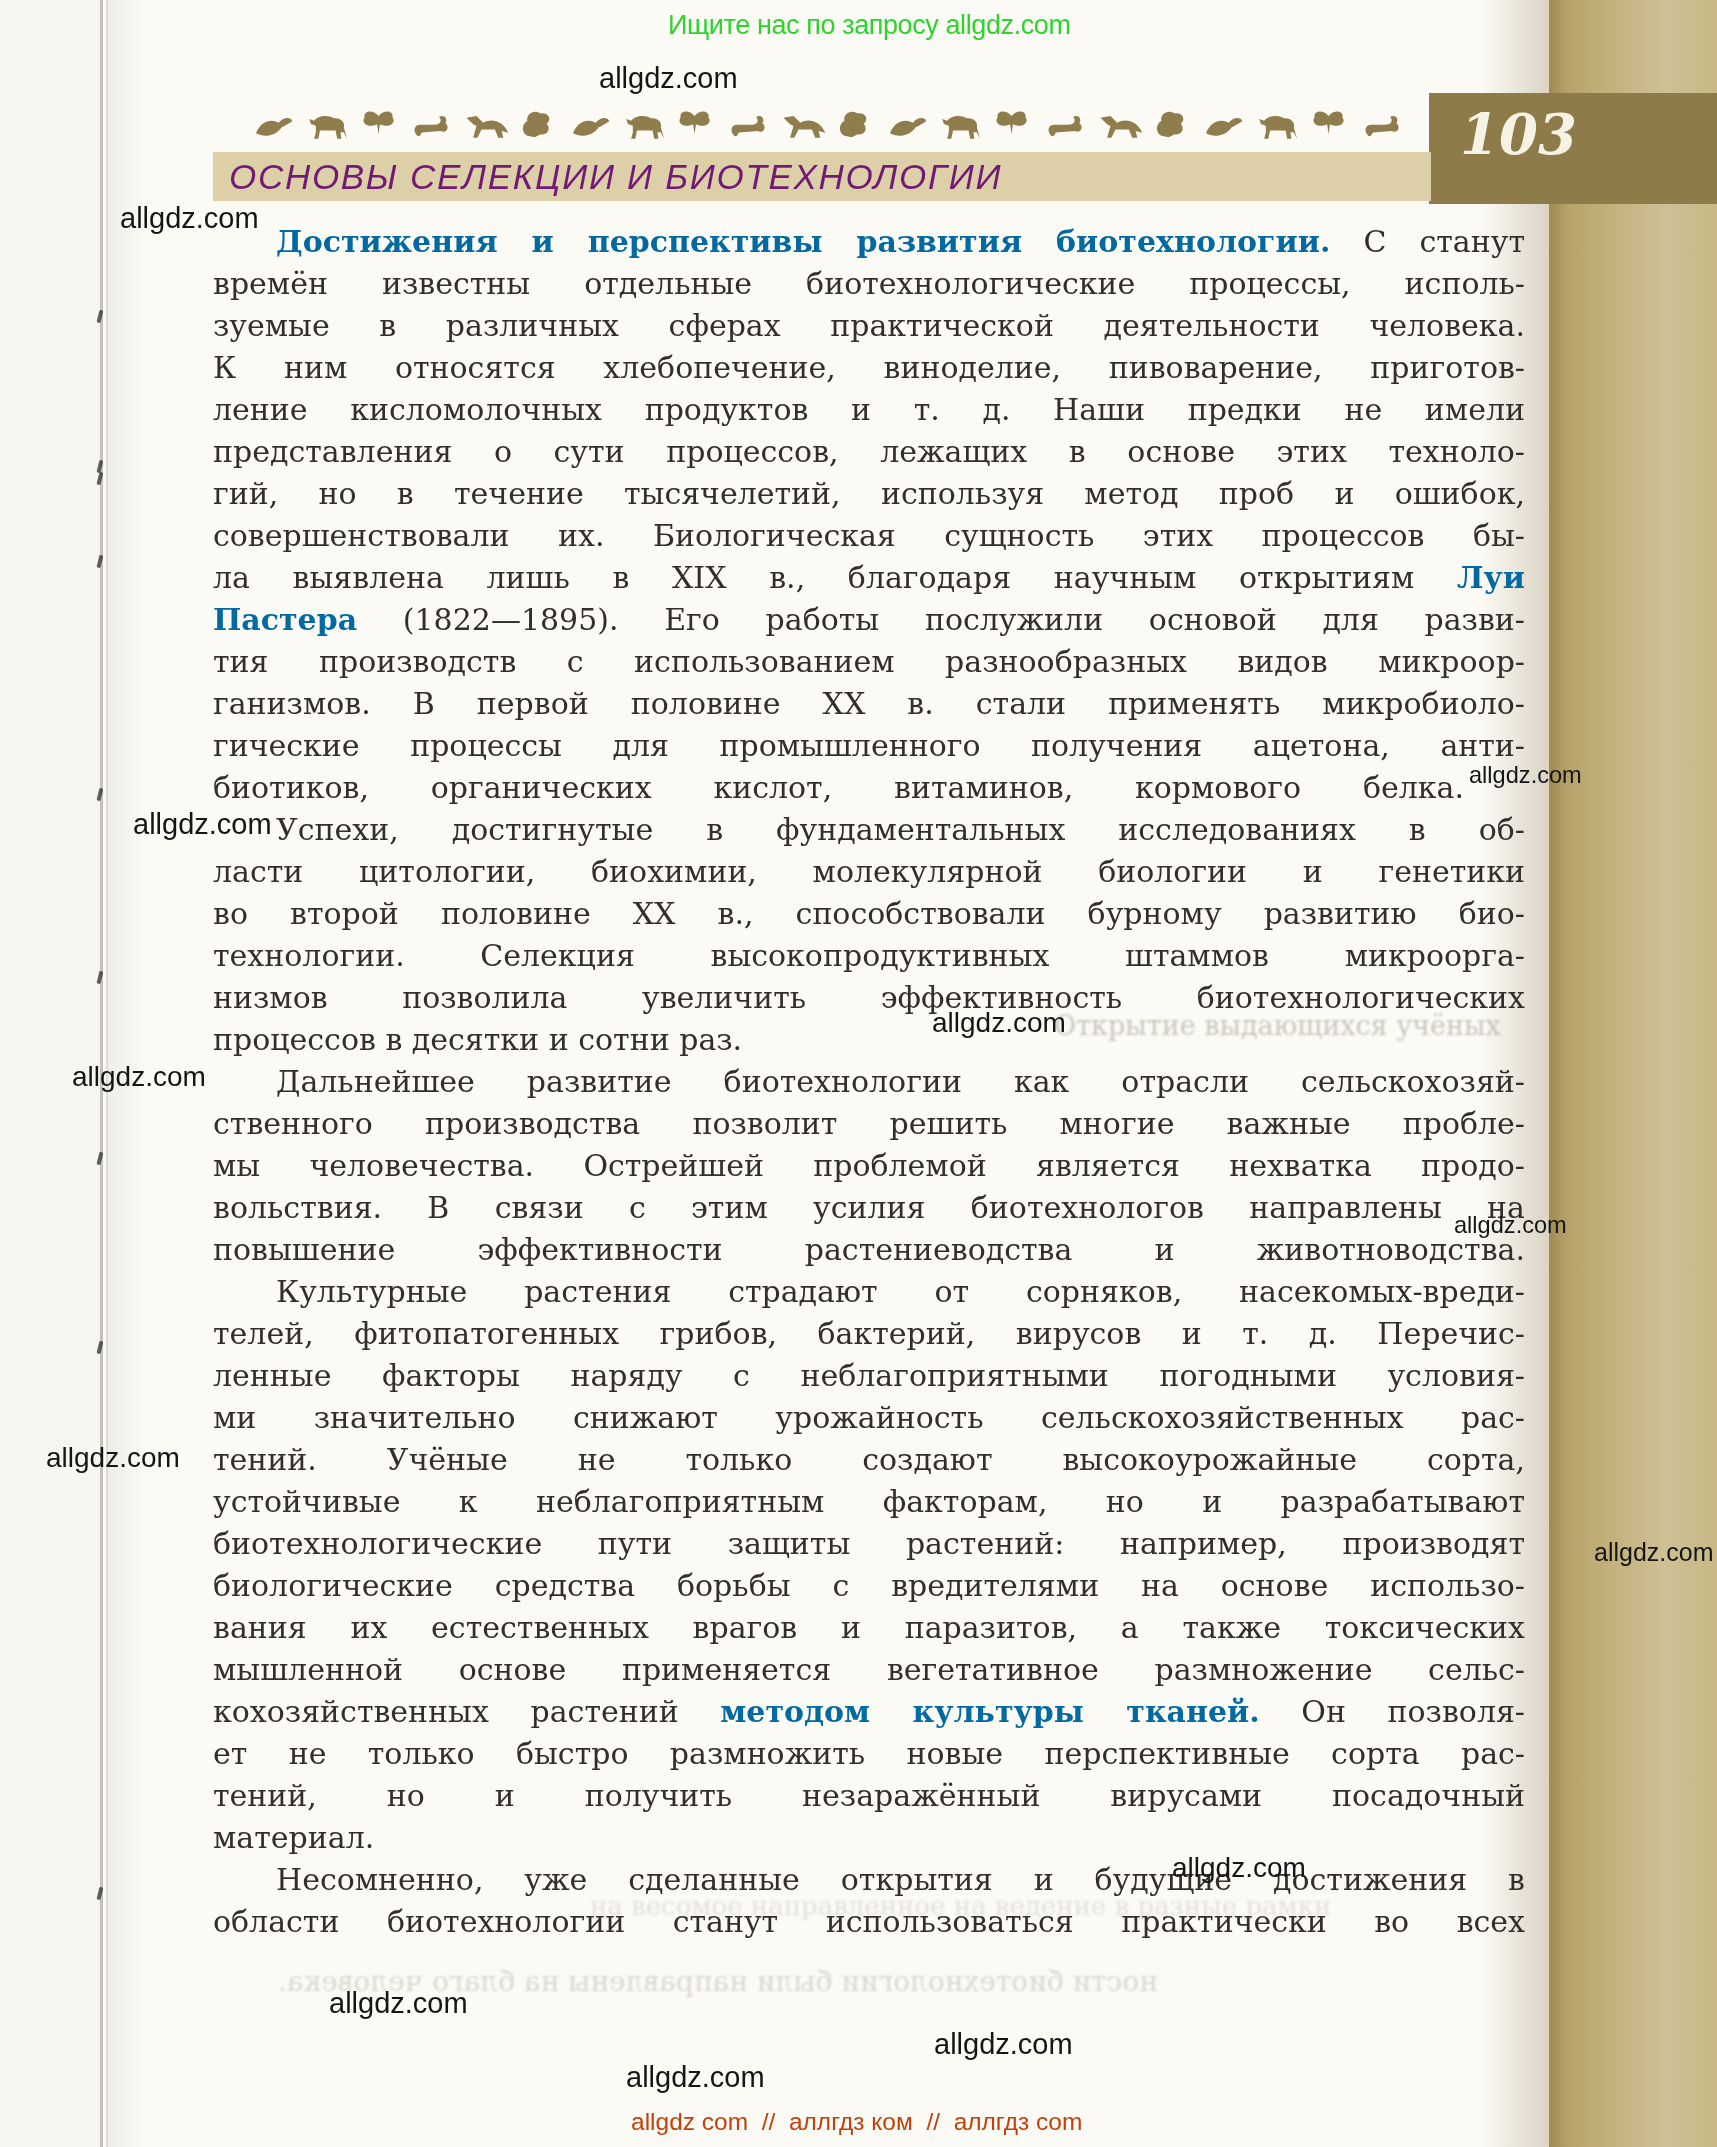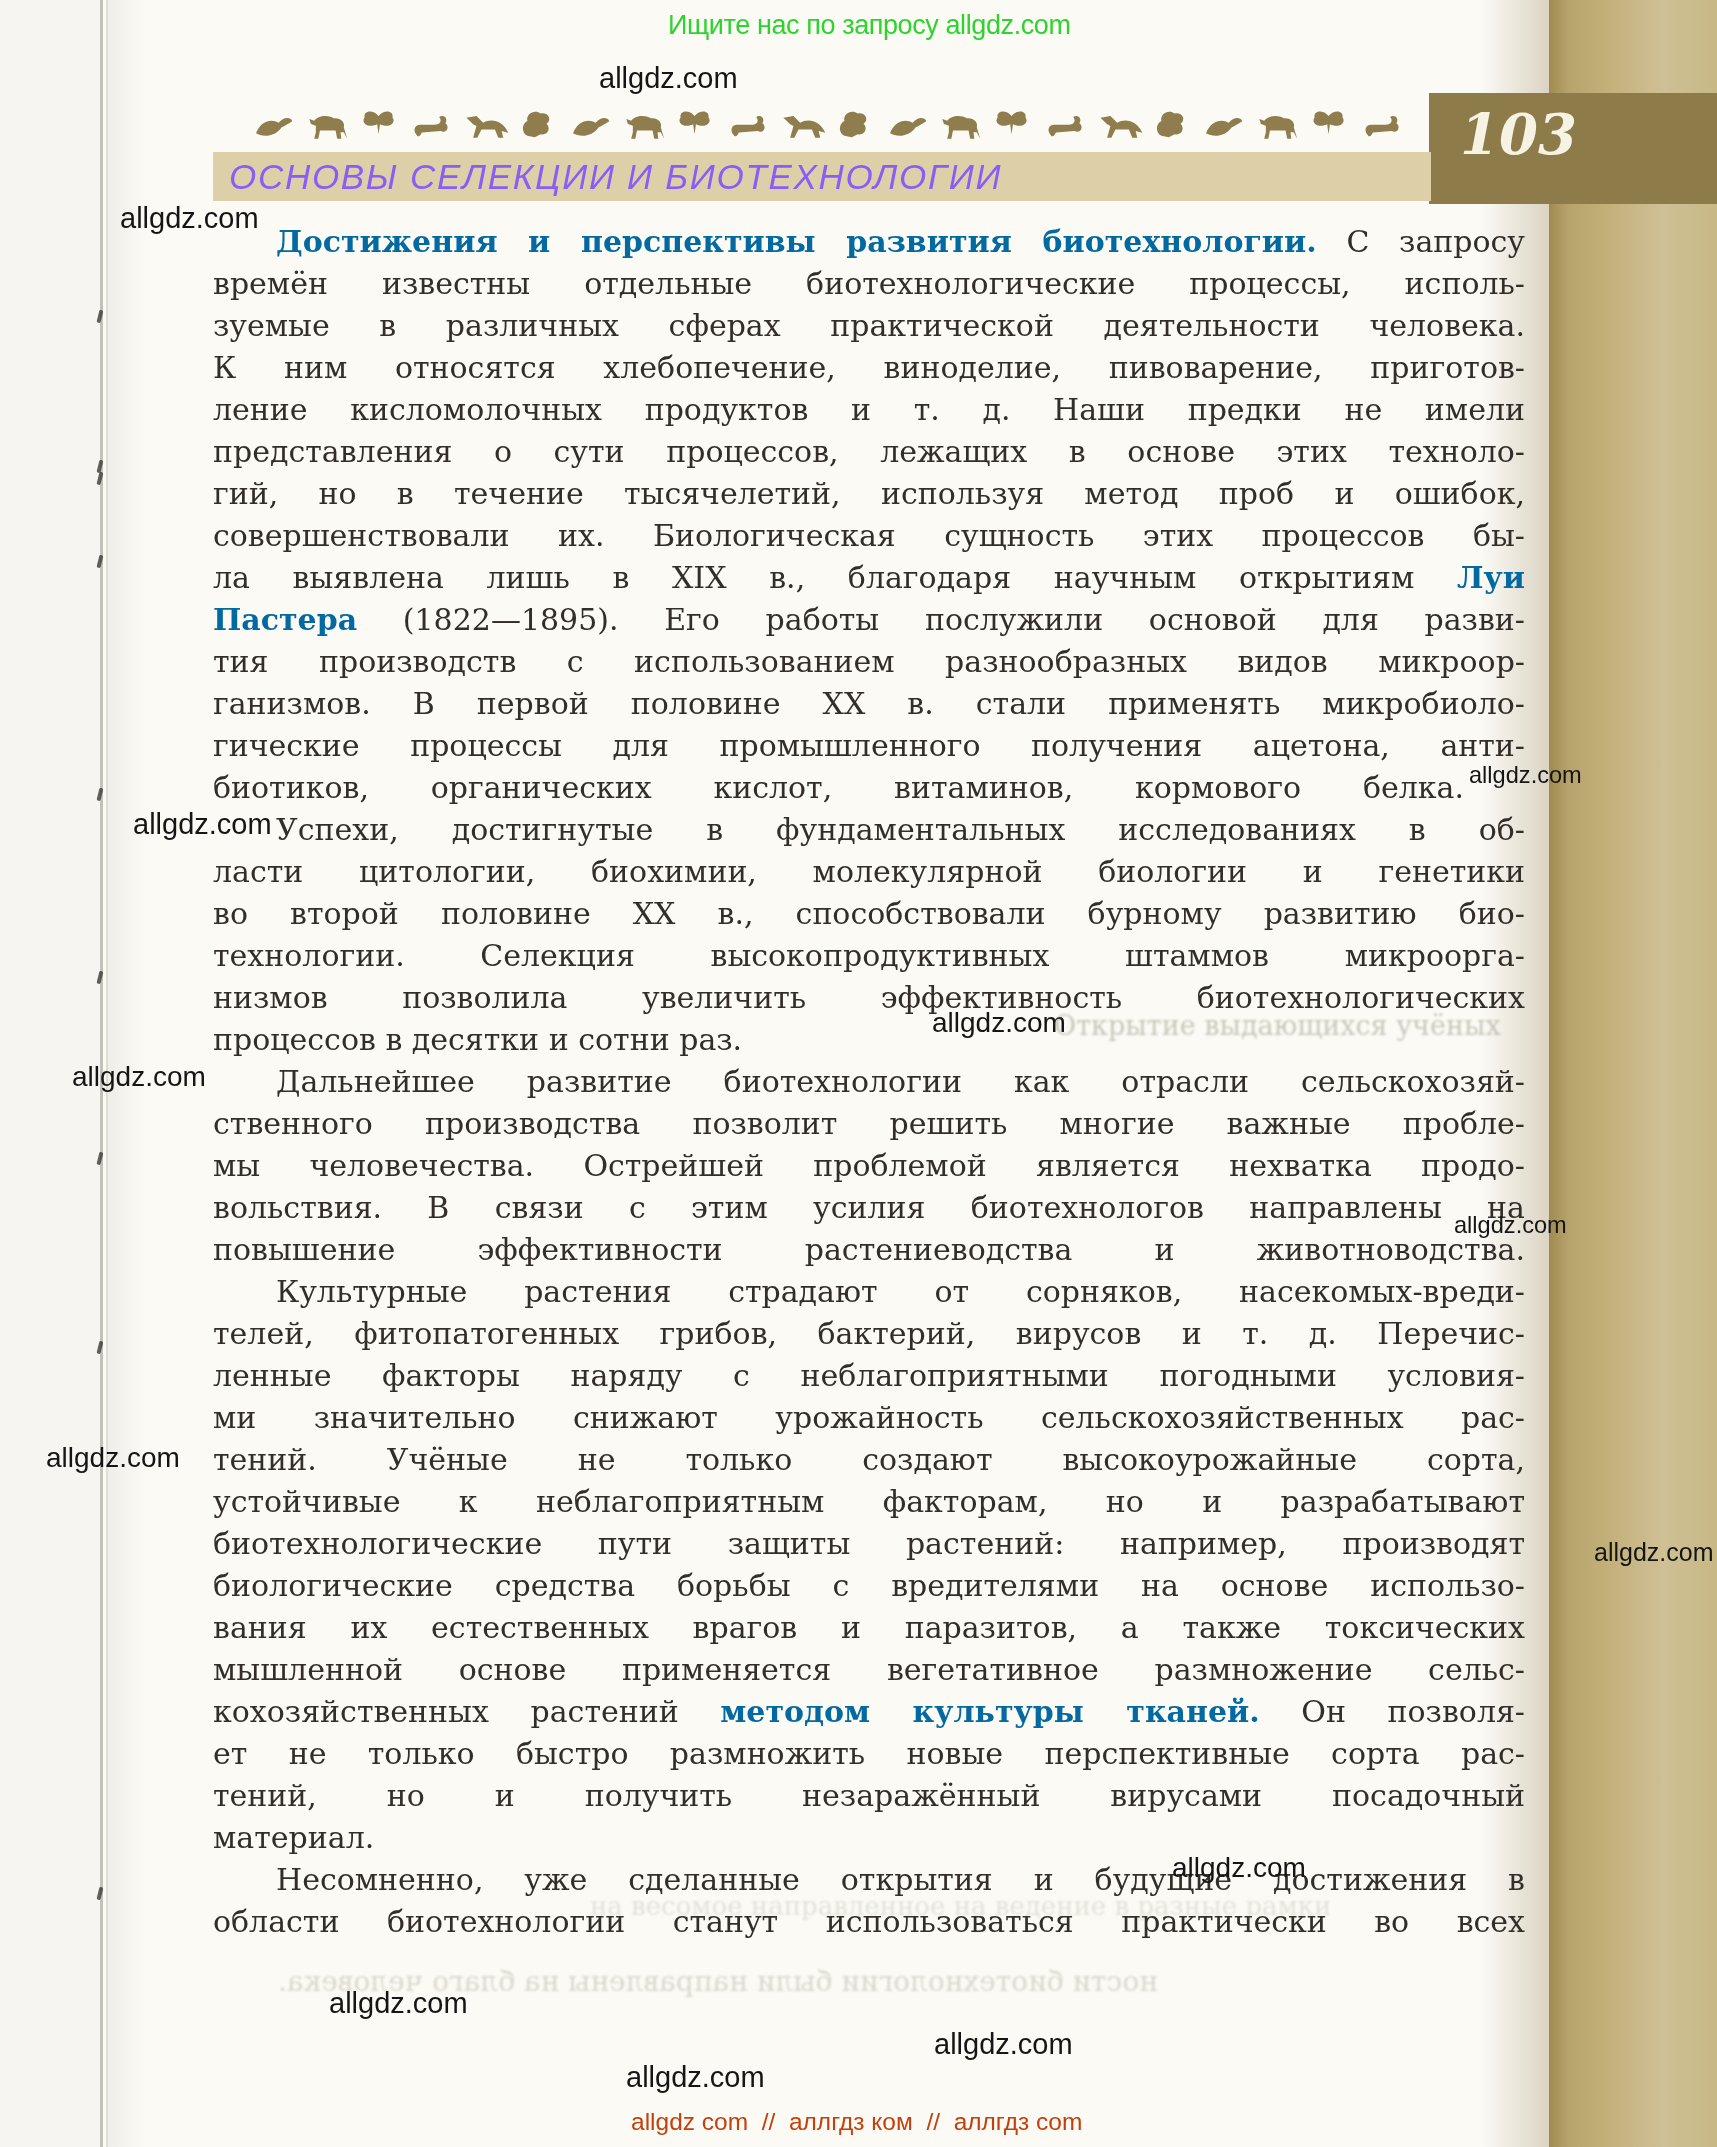--- a/index.html
+++ b/index.html
@@ -16,21 +16,21 @@
     background:linear-gradient(90deg,#a08a52 0%,#b7a46c 12%,#c2b07a 34%,#cfc095 68%,#c7b885 100%);}
   .gutter-shadow{position:absolute;left:1481px;top:0;width:68px;height:2148px;
     background:linear-gradient(90deg,rgba(145,124,80,0),rgba(145,124,80,.30));}
   
   .page-num-band{position:absolute;left:1429px;top:93px;width:288px;height:111px;background:#8d7c49;}
   .page-num{position:absolute;left:1434px;top:101px;width:169px;text-align:center;
     font-family:"DejaVu Serif",serif;font-style:italic;font-weight:bold;font-size:56px;color:#f6f2e4;}
   
   .chapter-band{position:absolute;left:213px;top:152px;width:1218px;height:49px;background:#ddd0a8;}
   .chapter-title{position:absolute;left:229px;top:157px;font-family:"Liberation Sans",sans-serif;
-    font-style:italic;font-size:35px;letter-spacing:1.7px;color:#8b5cf6;white-space:nowrap;}
+    font-style:italic;font-size:35px;letter-spacing:1.7px;color:#701a75;white-space:nowrap;}
   
   .frieze{position:absolute;left:253px;top:106px;width:1155px;height:40px;display:flex;
     justify-content:space-between;align-items:flex-end;}
   .frieze svg{display:block;}
   
   .banner{position:absolute;left:668px;top:10px;font-family:Liberation Sans, sans-serif;
     font-size:27px;letter-spacing:-0.4px;color:#2ed32e;white-space:nowrap;}
   
   .body-text{position:absolute;left:213px;top:221px;width:1312px;font-size:30px;color:#332e29;}
   .line{height:42px;line-height:42px;text-align:justify;text-align-last:justify;white-space:normal;}
@@ -129,21 +129,21 @@
       </svg>
     </div>
 
   <div class="page-num-band"></div>
   <div class="page-num">103</div>
 
   <div class="chapter-band"></div>
   <div class="chapter-title">ОСНОВЫ СЕЛЕКЦИИ И БИОТЕХНОЛОГИИ</div>
 
   <div class="body-text" id="body-text">
-      <div class="line indent"><span class="b">Достижения и перспективы развития биотехнологии.</span><span> С запросу</span></div>
+      <div class="line indent"><span class="b">Достижения и перспективы развития биотехнологии.</span><span> С станут</span></div>
       <div class="line"><span>времён известны отдельные биотехнологические процессы, исполь-</span></div>
       <div class="line"><span>зуемые в различных сферах практической деятельности человека.</span></div>
       <div class="line"><span>К ним относятся хлебопечение, виноделие, пивоварение, приготов-</span></div>
       <div class="line"><span>ление кисломолочных продуктов и т. д. Наши предки не имели</span></div>
       <div class="line"><span>представления о сути процессов, лежащих в основе этих техноло-</span></div>
       <div class="line"><span>гий, но в течение тысячелетий, используя метод проб и ошибок,</span></div>
       <div class="line"><span>совершенствовали их. Биологическая сущность этих процессов бы-</span></div>
       <div class="line"><span>ла выявлена лишь в XIX в., благодаря научным открытиям </span><span class="b">Луи</span></div>
       <div class="line"><span class="b">Пастера</span><span> (1822—1895). Его работы послужили основой для разви-</span></div>
       <div class="line"><span>тия производств с использованием разнообразных видов микроор-</span></div>

